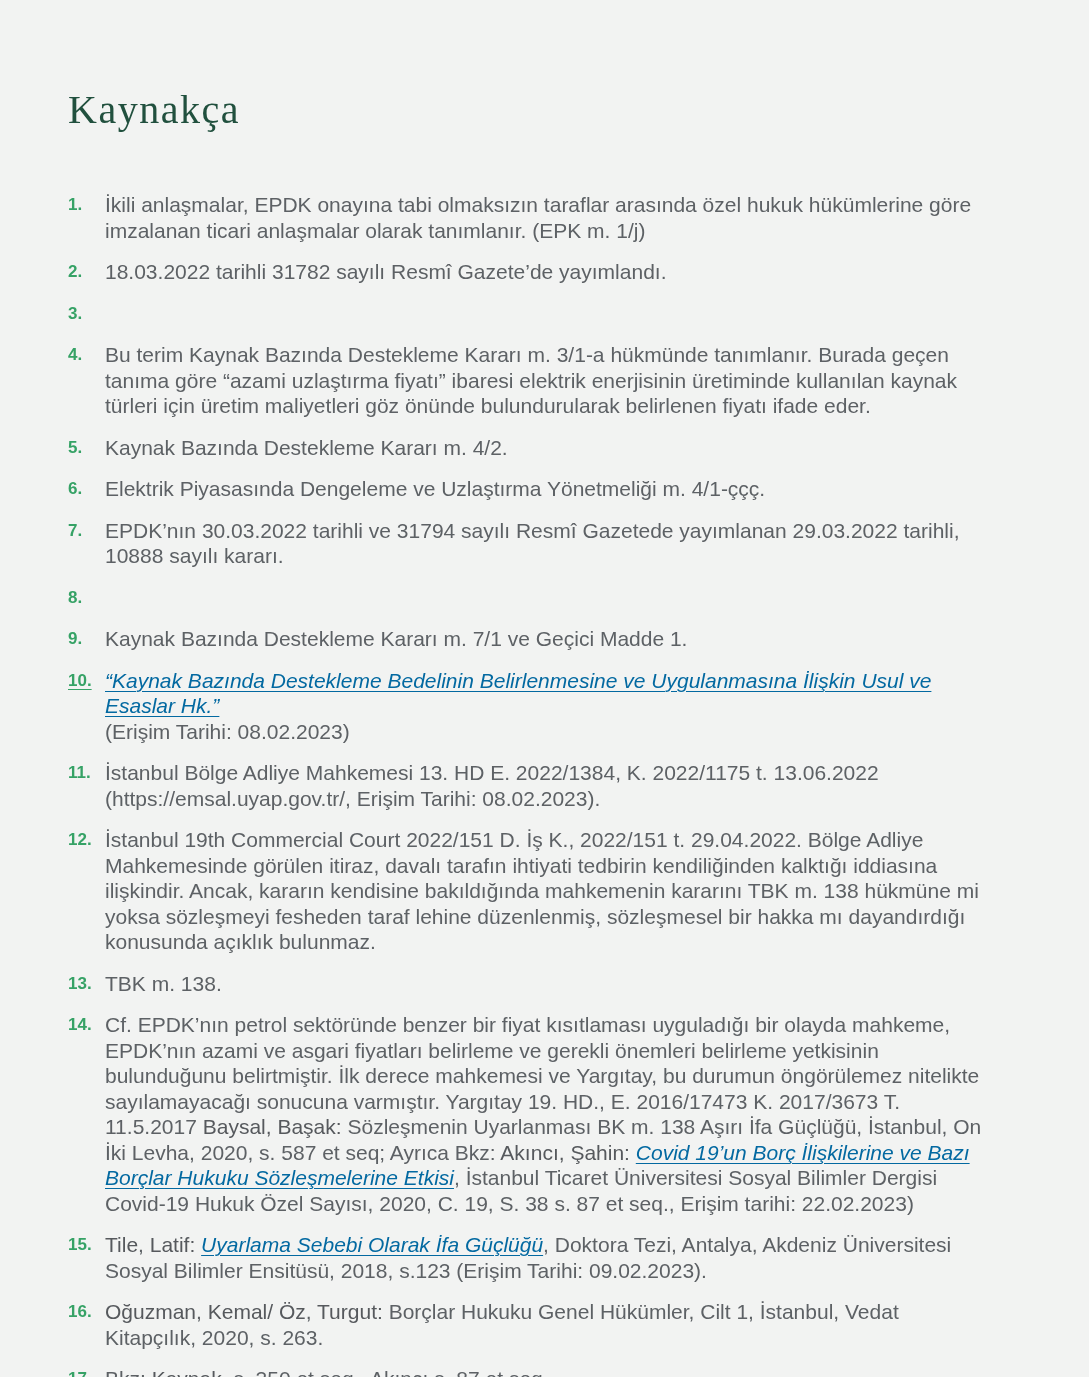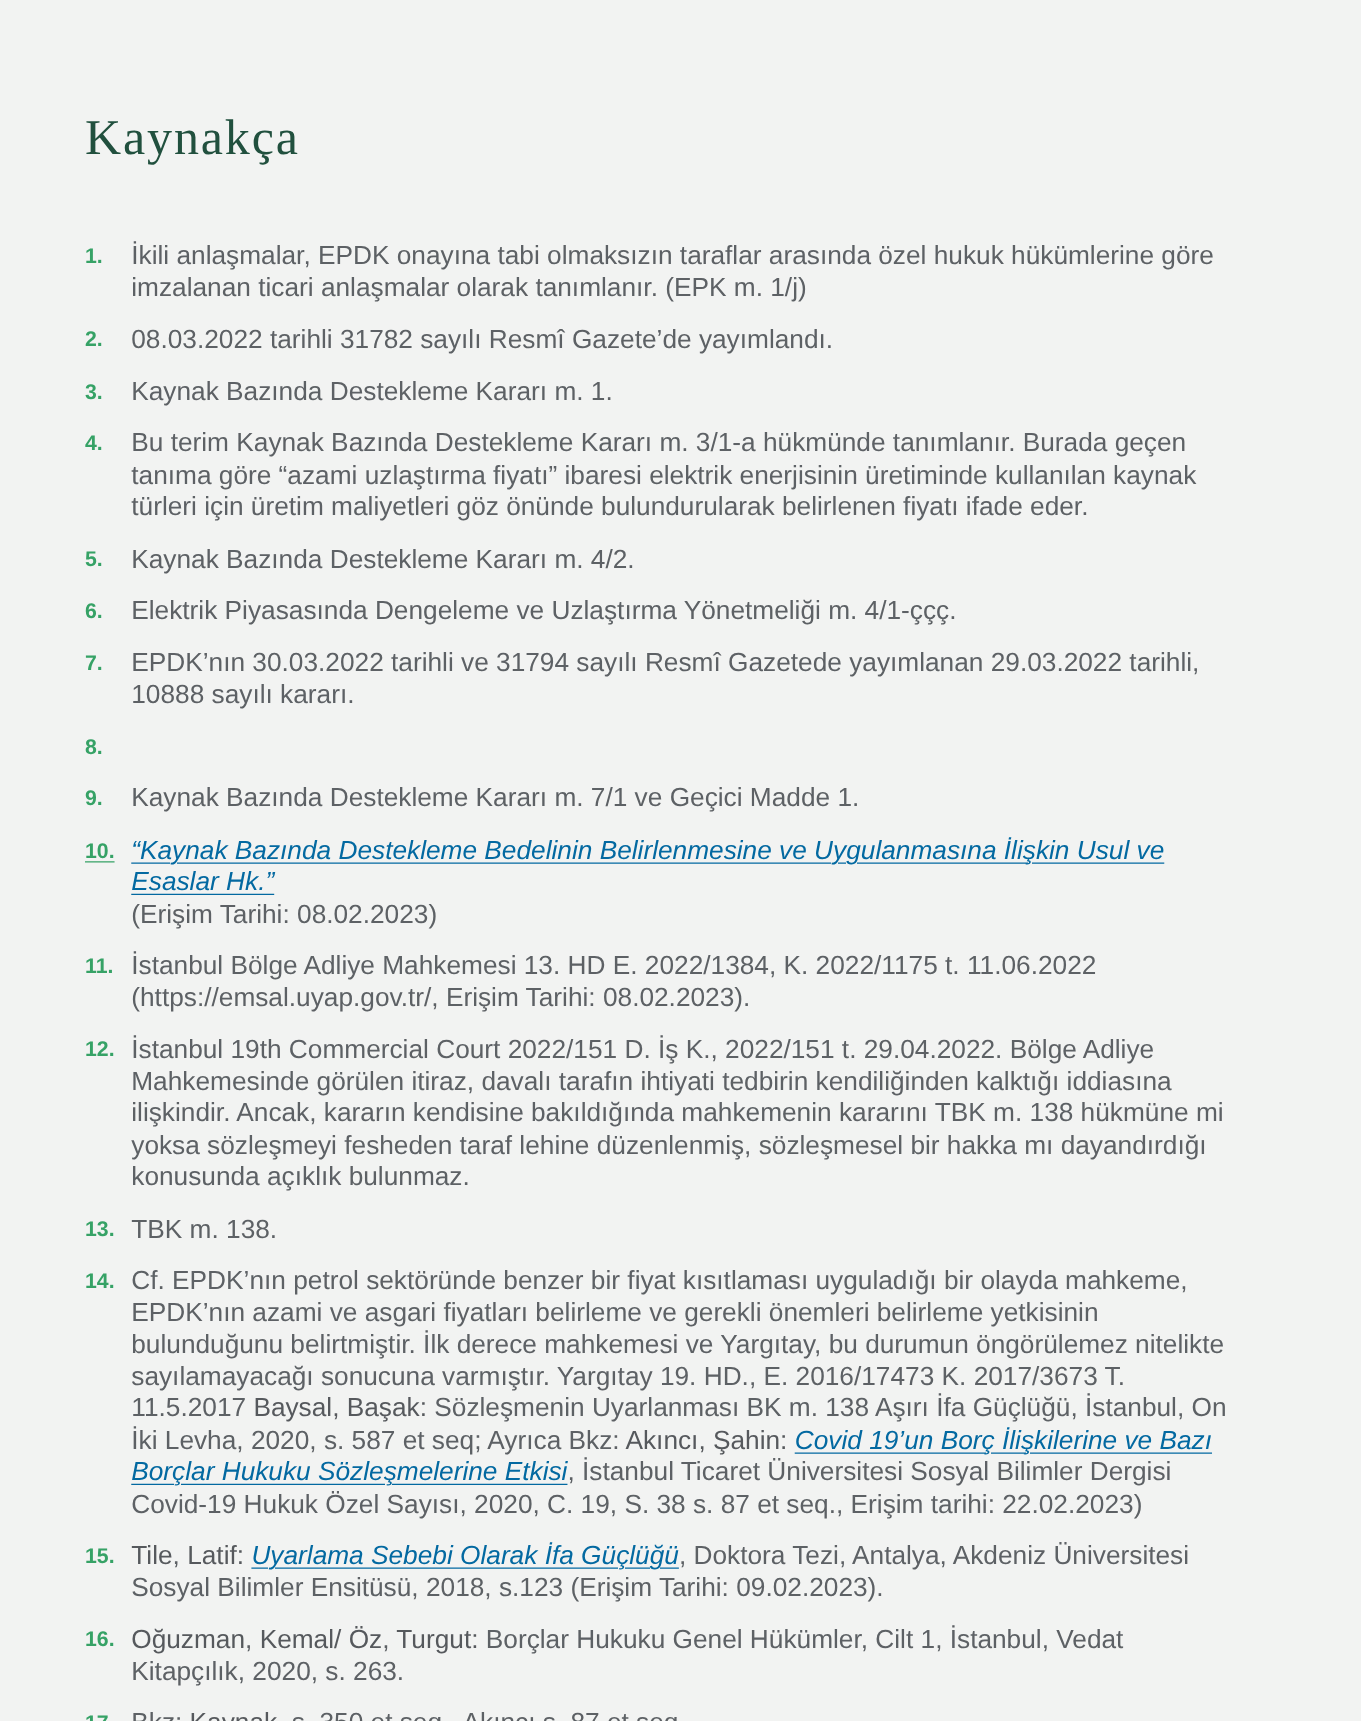--- a/index.html
+++ b/index.html
@@ -66,25 +66,24 @@
 
 <div class="page">
   <h1 class="page-title">Kaynakça</h1>
   <div class="ref-list">
       <div class="ref-row">
         <div class="ref-num">1.</div>
         <div class="ref-text"><span class="ref-normal">İkili anlaşmalar, EPDK onayına tabi olmaksızın taraflar arasında özel hukuk hükümlerine göre imzalanan ticari anlaşmalar olarak tanımlanır. (EPK m. 1/j)</span></div>
       </div>
       <div class="ref-row">
         <div class="ref-num">2.</div>
-        <div class="ref-text"><span class="ref-normal">08.03.2022 tarihli 31782 sayılı Resmî Gazete’de yayımlandı.</span></div>
+        <div class="ref-text"><span class="ref-normal">18.03.2022 tarihli 31782 sayılı Resmî Gazete’de yayımlandı.</span></div>
       </div>
       <div class="ref-row">
         <div class="ref-num">3.</div>
-        <div class="ref-text"><span class="ref-normal">Kaynak Bazında Destekleme Kararı m. 1.</span></div>
       </div>
       <div class="ref-row">
         <div class="ref-num">4.</div>
         <div class="ref-text"><span class="ref-normal">Bu terim Kaynak Bazında Destekleme Kararı m. 3/1-a hükmünde tanımlanır. Burada geçen tanıma göre “azami uzlaştırma fiyatı” ibaresi elektrik enerjisinin üretiminde kullanılan kaynak türleri için üretim maliyetleri göz önünde bulundurularak belirlenen fiyatı ifade eder.</span></div>
       </div>
       <div class="ref-row">
         <div class="ref-num">5.</div>
         <div class="ref-text"><span class="ref-normal">Kaynak Bazında Destekleme Kararı m. 4/2.</span></div>
       </div>
       <div class="ref-row">
@@ -101,21 +100,21 @@
       <div class="ref-row">
         <div class="ref-num">9.</div>
         <div class="ref-text"><span class="ref-normal">Kaynak Bazında Destekleme Kararı m. 7/1 ve Geçici Madde 1.</span></div>
       </div>
       <div class="ref-row">
         <div class="ref-num num-link">10.</div>
         <div class="ref-text"><a href="#" class="ref-link">“Kaynak Bazında Destekleme Bedelinin Belirlenmesine ve Uygulanmasına İlişkin Usul ve Esaslar Hk.” </a><br><span class="ref-normal">(Erişim Tarihi: 08.02.2023)</span></div>
       </div>
       <div class="ref-row">
         <div class="ref-num">11.</div>
-        <div class="ref-text"><span class="ref-normal">İstanbul Bölge Adliye Mahkemesi 13. HD E. 2022/1384, K. 2022/1175 t. 11.06.2022 (https://emsal.uyap.gov.tr/, Erişim Tarihi: 08.02.2023).</span></div>
+        <div class="ref-text"><span class="ref-normal">İstanbul Bölge Adliye Mahkemesi 13. HD E. 2022/1384, K. 2022/1175 t. 13.06.2022 (https://emsal.uyap.gov.tr/, Erişim Tarihi: 08.02.2023).</span></div>
       </div>
       <div class="ref-row">
         <div class="ref-num">12.</div>
         <div class="ref-text"><span class="ref-normal">İstanbul 19th Commercial Court 2022/151 D. İş K., 2022/151 t. 29.04.2022. Bölge Adliye Mahkemesinde görülen itiraz, davalı tarafın ihtiyati tedbirin kendiliğinden kalktığı iddiasına ilişkindir. Ancak, kararın kendisine bakıldığında mahkemenin kararını TBK m. 138 hükmüne mi yoksa sözleşmeyi fesheden taraf lehine düzenlenmiş, sözleşmesel bir hakka mı dayandırdığı konusunda açıklık bulunmaz.</span></div>
       </div>
       <div class="ref-row">
         <div class="ref-num">13.</div>
         <div class="ref-text"><span class="ref-normal">TBK m. 138.</span></div>
       </div>
       <div class="ref-row">

